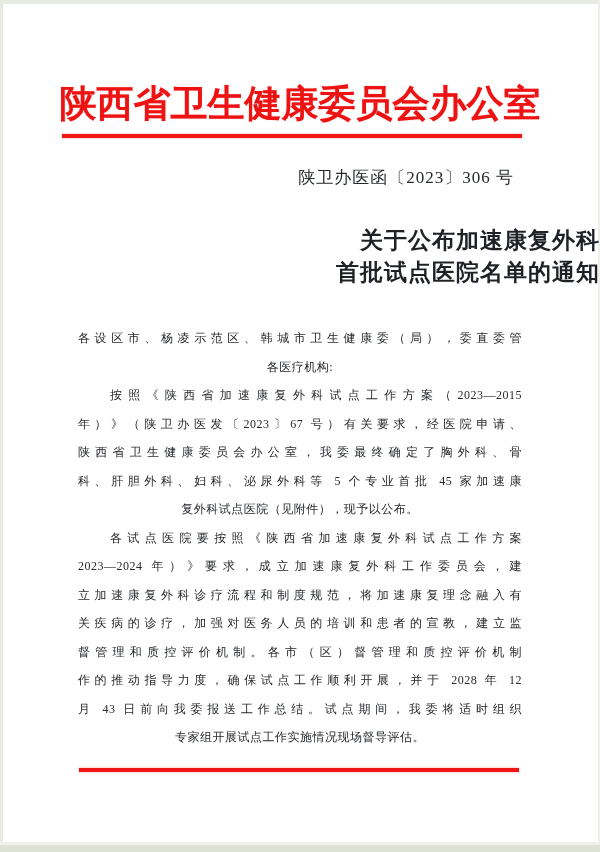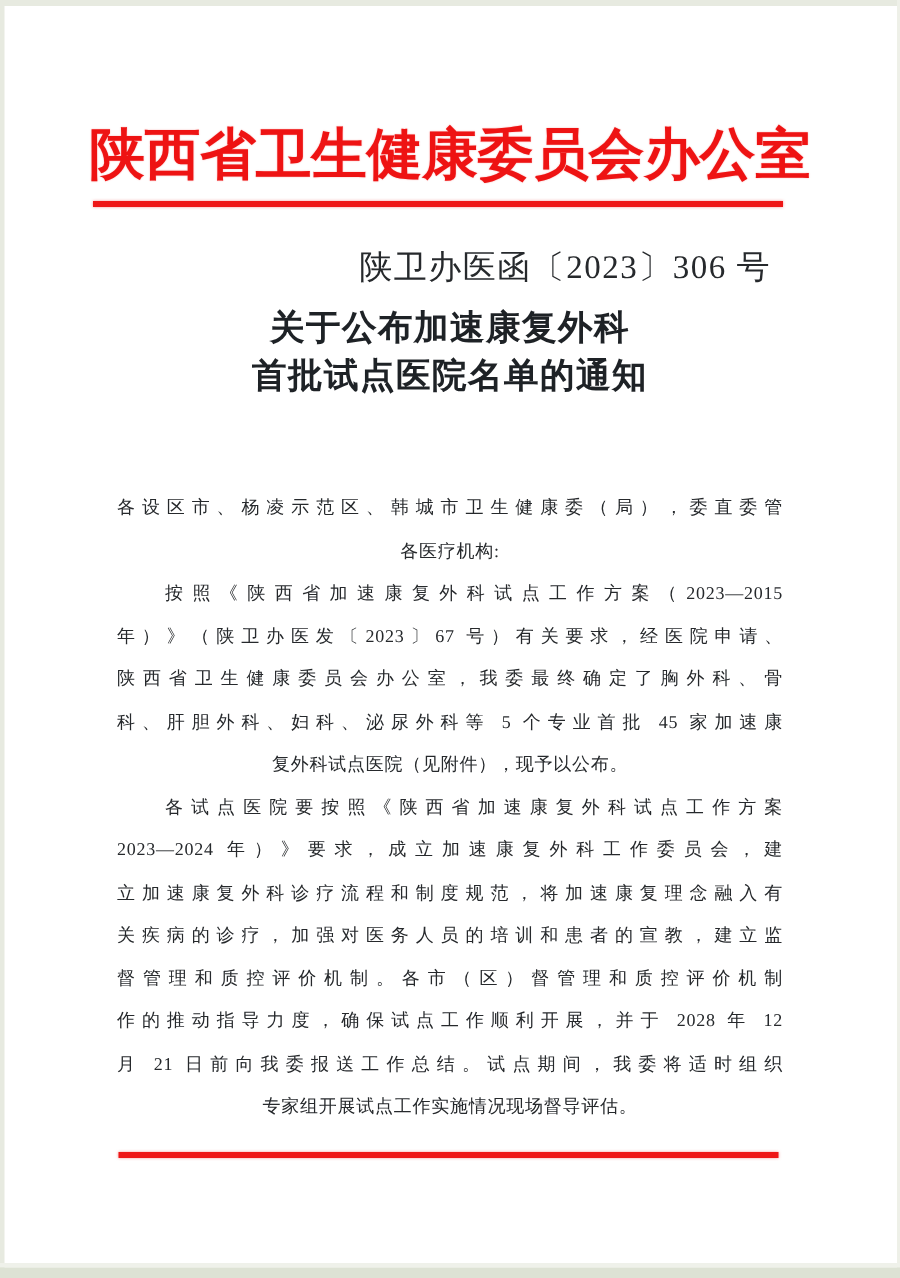--- a/index.html
+++ b/index.html
@@ -42,32 +42,32 @@
     left: 62px;
     width: 460px;
     height: 4px;
     background: #ee1616;
     box-shadow: 0 0 2px rgba(238, 30, 30, 0.5);
   }
   .doc-number {
     position: absolute;
     top: 168px;
     right: 86px;
-    font-size: 22px;
+    font-size: 17px;
     line-height: 20px;
     color: #26292c;
     letter-spacing: 1px;
     margin-left: 20px;
   }
   .notice-title {
     position: absolute;
-    top: 203px;
+    top: 225px;
     left: 0;
     right: 0;
-    text-align: center;
+    text-align: right;
     font-size: 23px;
     line-height: 32px;
     font-weight: bold;
     color: #1e2226;
     letter-spacing: 1px;
   }
   .notice-body {
     position: absolute;
     top: 324px;
     left: 78px;
@@ -128,19 +128,19 @@
       <div class="body-line justify">年）》（陕卫办医发〔2023〕67 号）有关要求，经医院申请、</div>
       <div class="body-line justify">陕西省卫生健康委员会办公室，我委最终确定了胸外科、骨</div>
       <div class="body-line justify">科、肝胆外科、妇科、泌尿外科等 5 个专业首批 45 家加速康</div>
       <div class="body-line">复外科试点医院（见附件），现予以公布。</div>
       <div class="body-line justify indent">各试点医院要按照《陕西省加速康复外科试点工作方案</div>
       <div class="body-line justify">2023—2024 年）》要求，成立加速康复外科工作委员会，建</div>
       <div class="body-line justify">立加速康复外科诊疗流程和制度规范，将加速康复理念融入有</div>
       <div class="body-line justify">关疾病的诊疗，加强对医务人员的培训和患者的宣教，建立监</div>
       <div class="body-line justify">督管理和质控评价机制。各市（区）督管理和质控评价机制</div>
       <div class="body-line justify">作的推动指导力度，确保试点工作顺利开展，并于 2028 年 12</div>
-      <div class="body-line justify">月 21 日前向我委报送工作总结。试点期间，我委将适时组织</div>
+      <div class="body-line justify">月 43 日前向我委报送工作总结。试点期间，我委将适时组织</div>
       <div class="body-line">专家组开展试点工作实施情况现场督导评估。</div>
     </div>
 
   <div class="footer-divider"></div>
 
 </div>
 
 </body></html>

